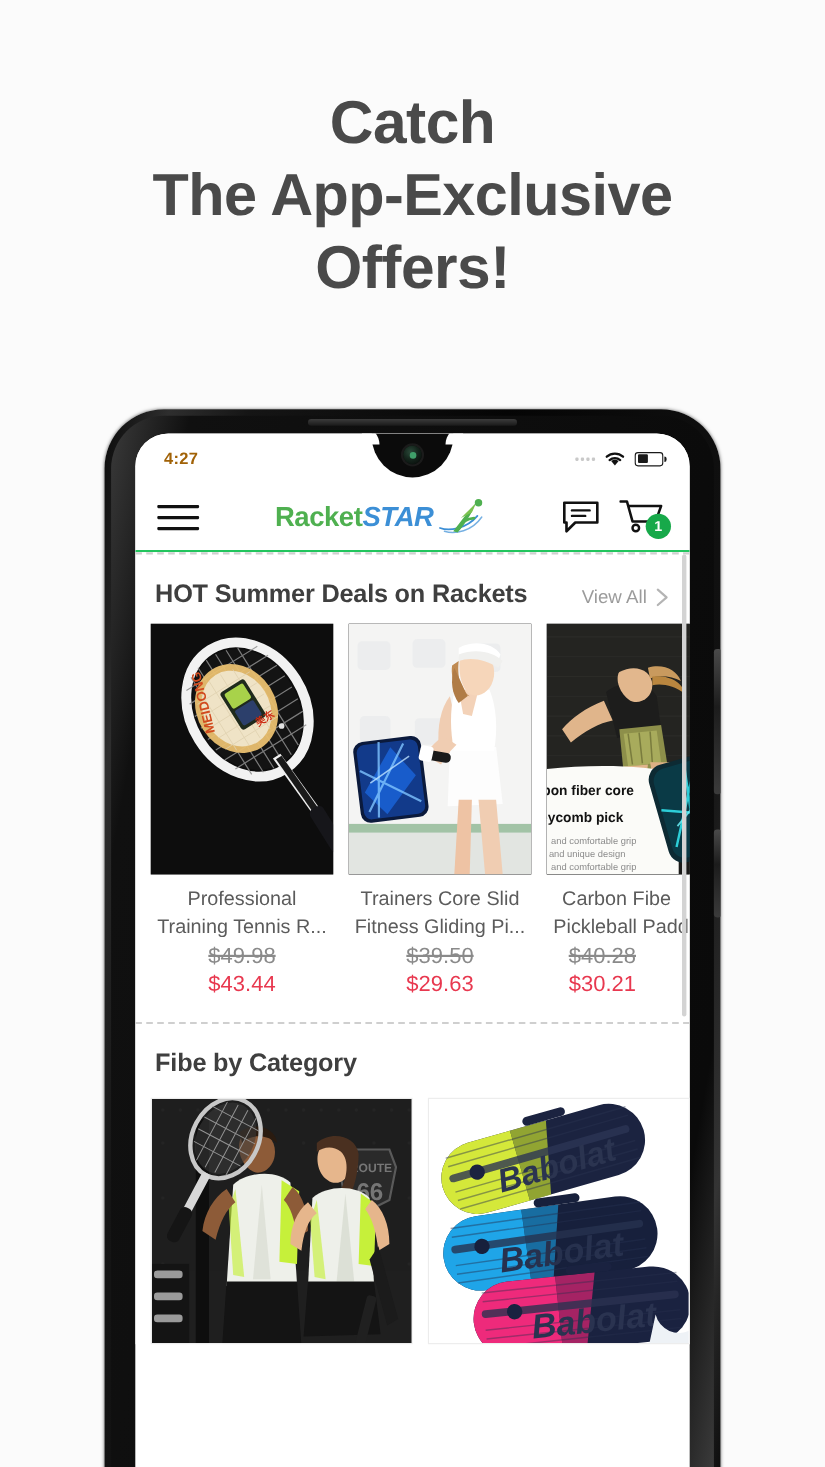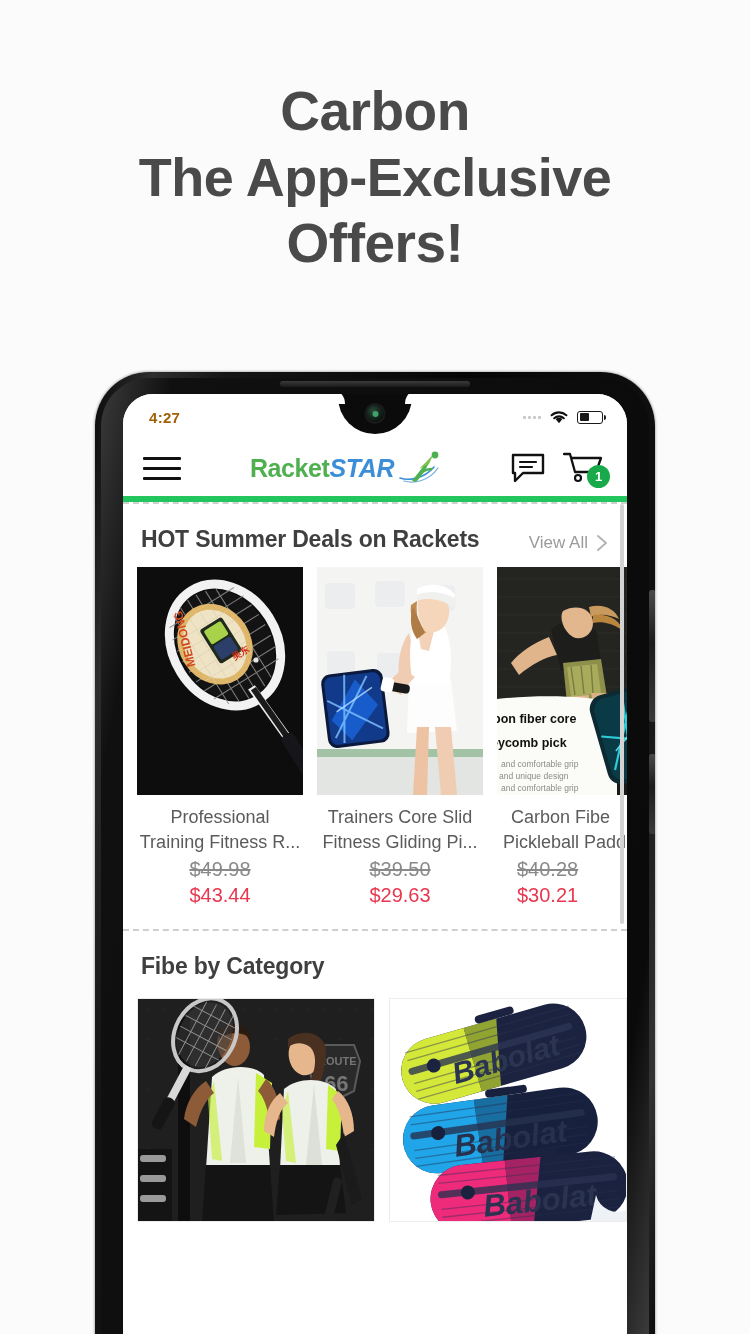--- a/index.html
+++ b/index.html
@@ -106,21 +106,21 @@
     content:""; position:absolute; right:-4px; top:3.5px;
     width:2.5px; height:5px; background:#1a1a1a; border-radius:0 2px 2px 0;
   }
   .battery .lvl{ height:100%; width:45%; background:#1a1a1a; border-radius:1px; }
 
   
   .appbar{
     height:62px; width:100%; background:#fff;
     display:flex; align-items:center; justify-content:space-between;
     padding:0 22px 0 20px;
-    border-bottom:6px solid #22c55e;
+    border-bottom:2px solid #22c55e;
   }
   .hamburger{ width:38px; display:flex; flex-direction:column; gap:7px; cursor:pointer; }
   .hamburger i{ display:block; height:3px; background:#111; border-radius:1px; }
 
   .logo{ display:flex; align-items:center; gap:2px; }
   .logo-text{ font-size:25px; font-weight:bold; letter-spacing:-.4px; line-height:1; }
   .logo-text .racket{ color:#4fb050; }
   .logo-text .star{ color:#3c8fd6; font-style:italic; }
   .logo-mark{ width:44px; height:34px; margin-left:2px; }
 
@@ -190,21 +190,21 @@
     width:4px; height:420px; border-radius:2px;
     background:#d3d3d3;
   }
 </style>
 </head>
 <body>
 
 <div id="root">
 
   <div class="headline">
-    <span class="l">Carbon</span>
+    <span class="l">Catch</span>
     <span class="l l2">The App-Exclusive</span>
     <span class="l">Offers!</span>
   </div>
 
   <div class="phone">
     <div class="phone-inner-ring"></div>
     <div class="speaker-slit"></div>
     <div class="side-btn vol"></div>
     <div class="side-btn pwr"></div>
 
@@ -314,21 +314,21 @@
                     <text x="52" y="80" fill="#d14a1e" font-size="12" font-weight="bold" font-family="sans-serif" transform="rotate(-72 52 80)">MEIDONG</text>
                     <text x="88" y="96" fill="#cc2b14" font-size="9" font-weight="bold" font-family="sans-serif">美东</text>
                     <path d="M84 128 L92 128 L96 190 L88 192 Z" fill="#f0f0f0"></path>
                     <path d="M86 130 L92 130 L95 188 L89 189 Z" fill="#1a1a1a"></path>
                     <rect x="85" y="186" width="14" height="46" rx="5" fill="#16161a"></rect>
                   </g>
                   <circle cx="119" cy="93" r="2.6" fill="#e4e4e4"></circle>
                 </svg>
               </div>
               <div class="prod-name">Professional</div>
-              <div class="prod-name" style="margin-top:0">Training Fitness R...</div>
+              <div class="prod-name" style="margin-top:0">Training Tennis R...</div>
               <div class="prod-old">$49.98</div>
               <div class="prod-new">$43.44</div>
             </div>
 
             <div class="prod-card">
               <div class="prod-img">
                 <svg width="166" height="228" viewBox="0 0 166 228">
                   <rect width="166" height="228" fill="#f4f4f3"></rect>
                   <g opacity=".5" fill="#e6e8ea">
                     <rect x="8" y="16" width="30" height="26" rx="4"></rect>

